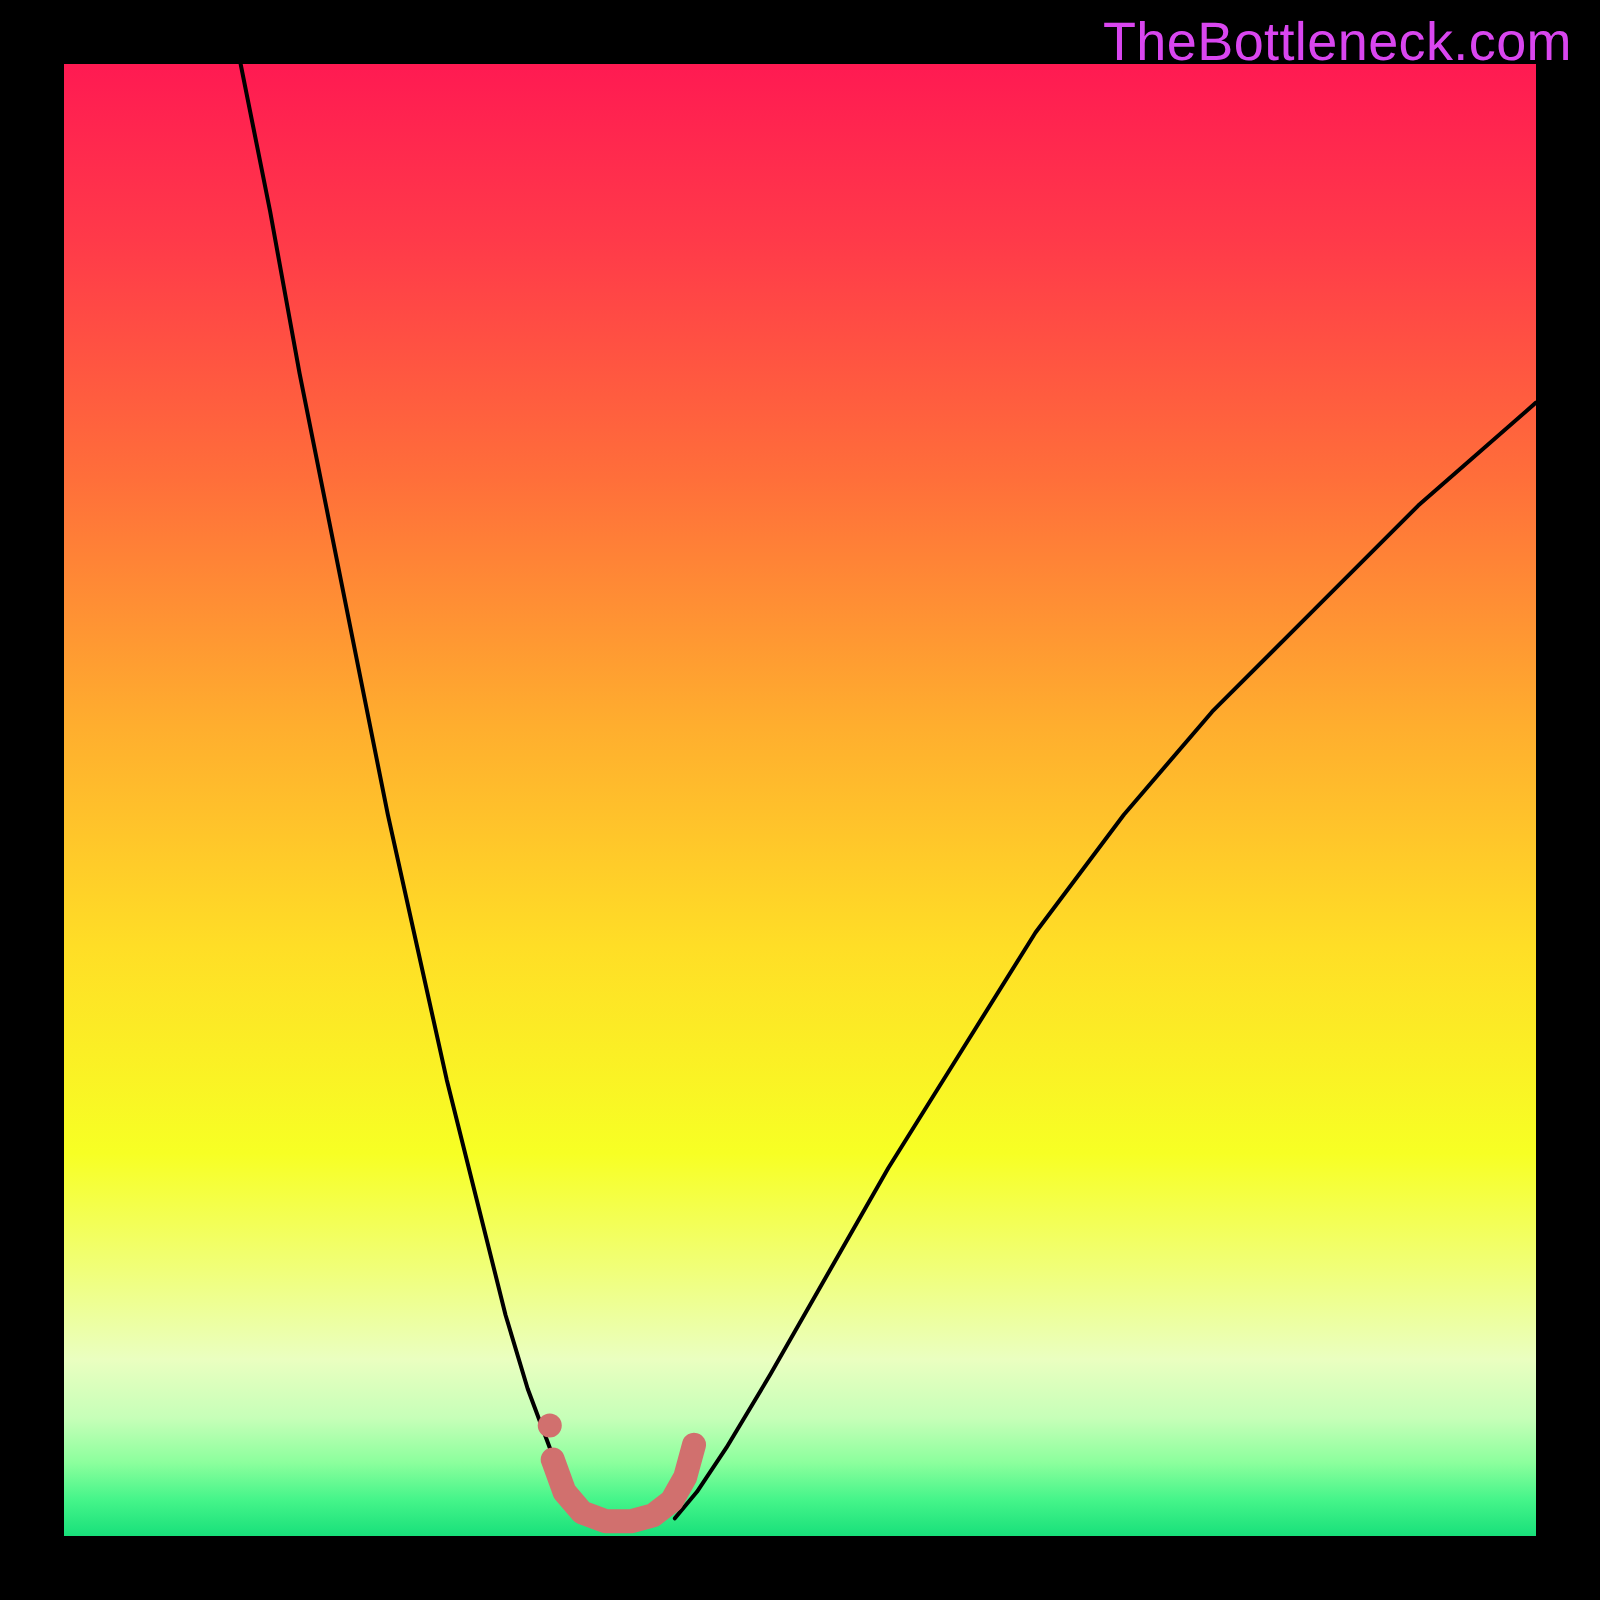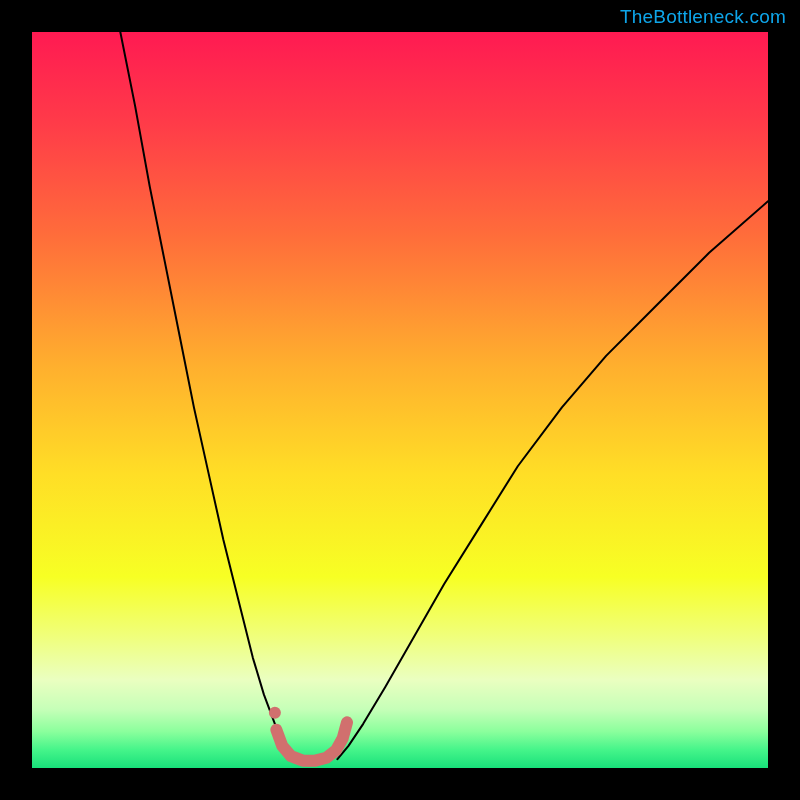--- a/index.html
+++ b/index.html
@@ -32,22 +32,22 @@
     inset: 0;
   }
   .curve-layer {
     position: absolute;
     inset: 0;
   }
   .watermark {
     position: absolute;
     top: 6px;
     right: 14px;
-    color: #0ea5e9;
-    font-size: 19px;
+    color: #d946ef;
+    font-size: 27px;
     letter-spacing: 0.2px;
     font-weight: 400;
   }
 </style>
 </head>
 <body>
 
 <div class="frame">
 
   <div class="plot-area">

